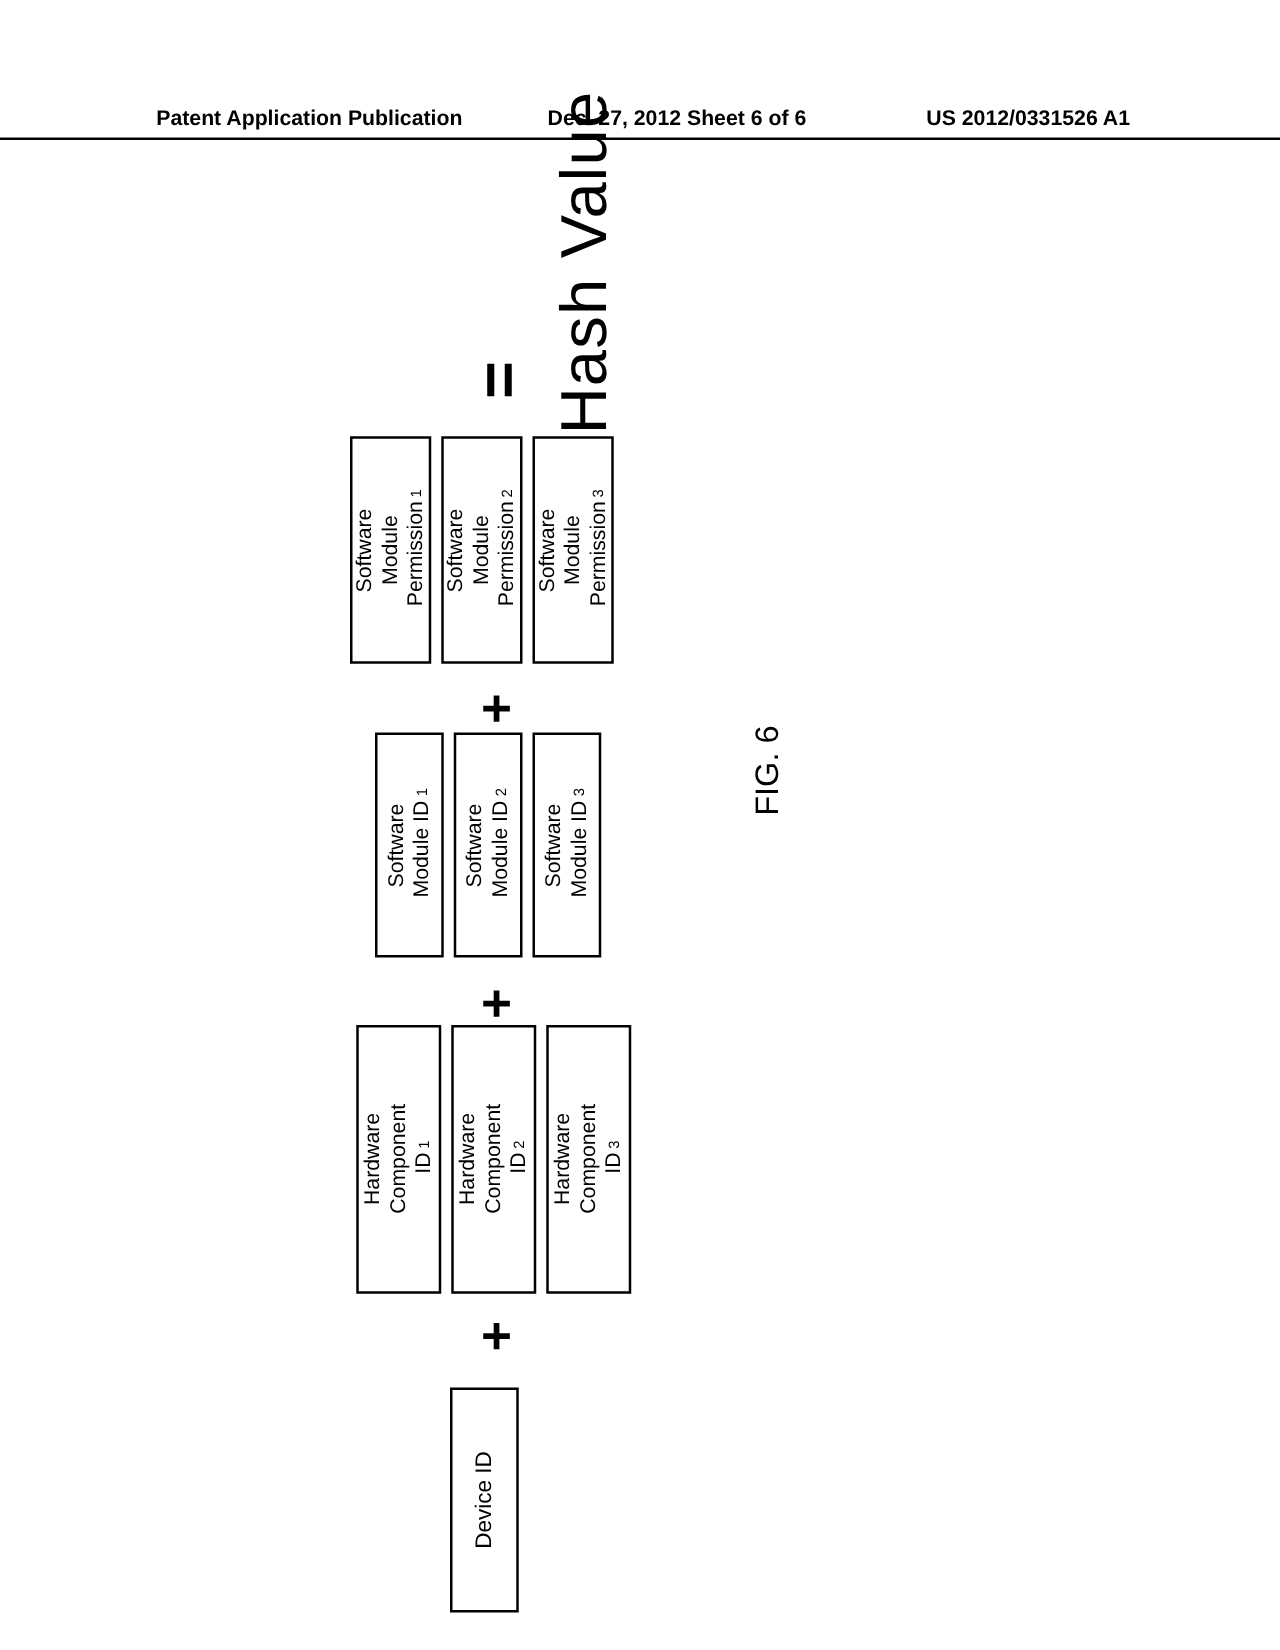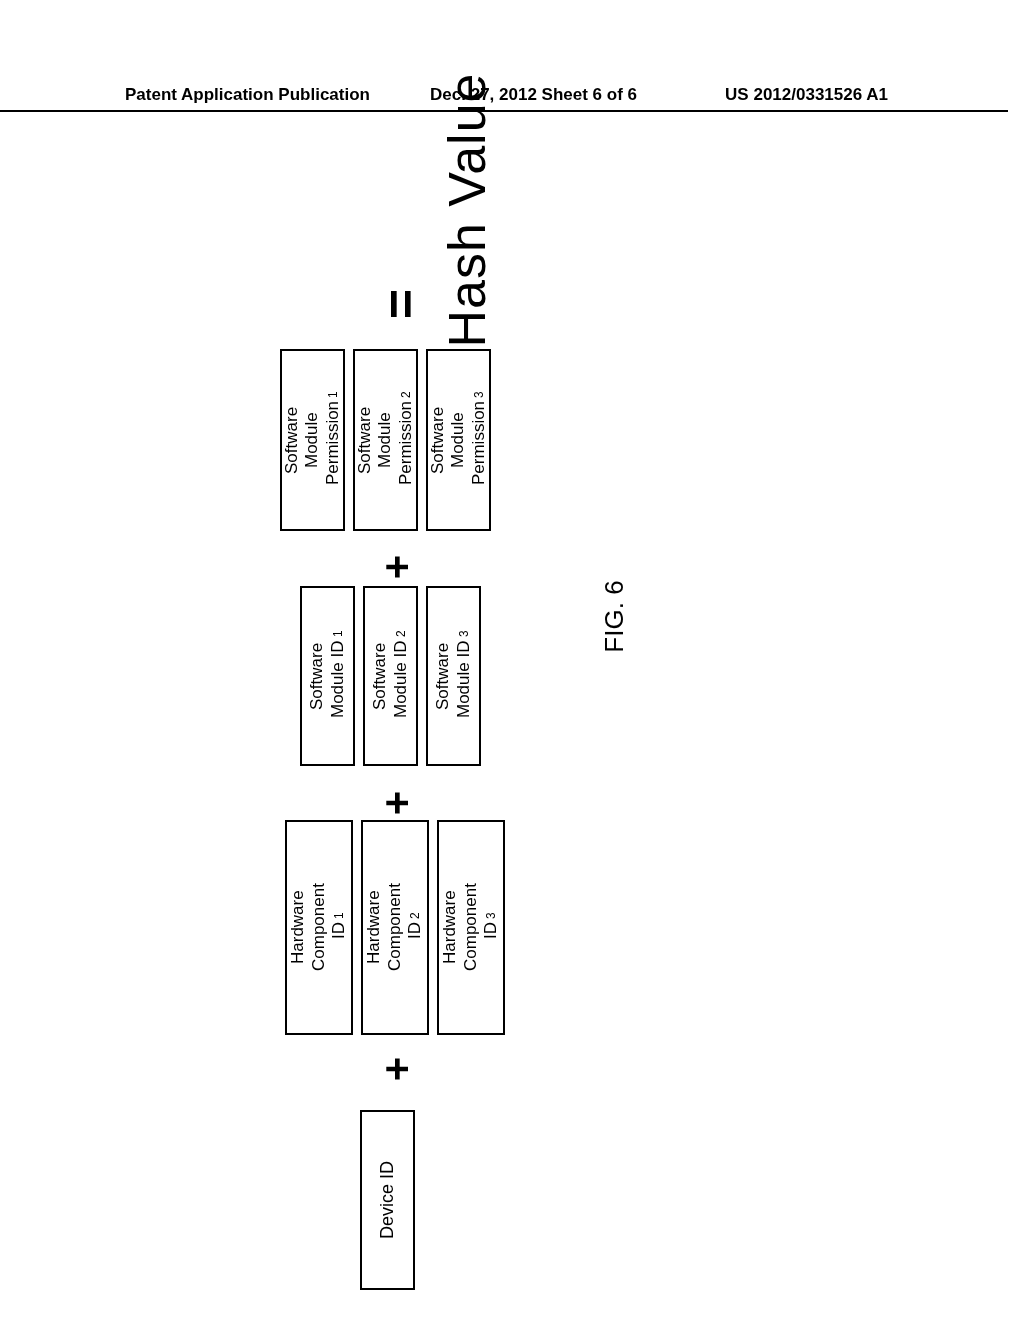--- a/index.html
+++ b/index.html
@@ -13,21 +13,21 @@
       height: 1320px;
       background: white;
       font-family: Arial, Helvetica, sans-serif;
       position: relative;
     }
     
     .header {
       position: absolute;
       top: 85px;
       left: 0;
-      right: 16px;
+      right: 0;
       padding: 0 120px 5px 125px;
       border-bottom: 2px solid #000;
       display: flex;
       justify-content: space-between;
       align-items: baseline;
       font-size: 17px;
     }
     
     .header-left {
       font-weight: bold;

